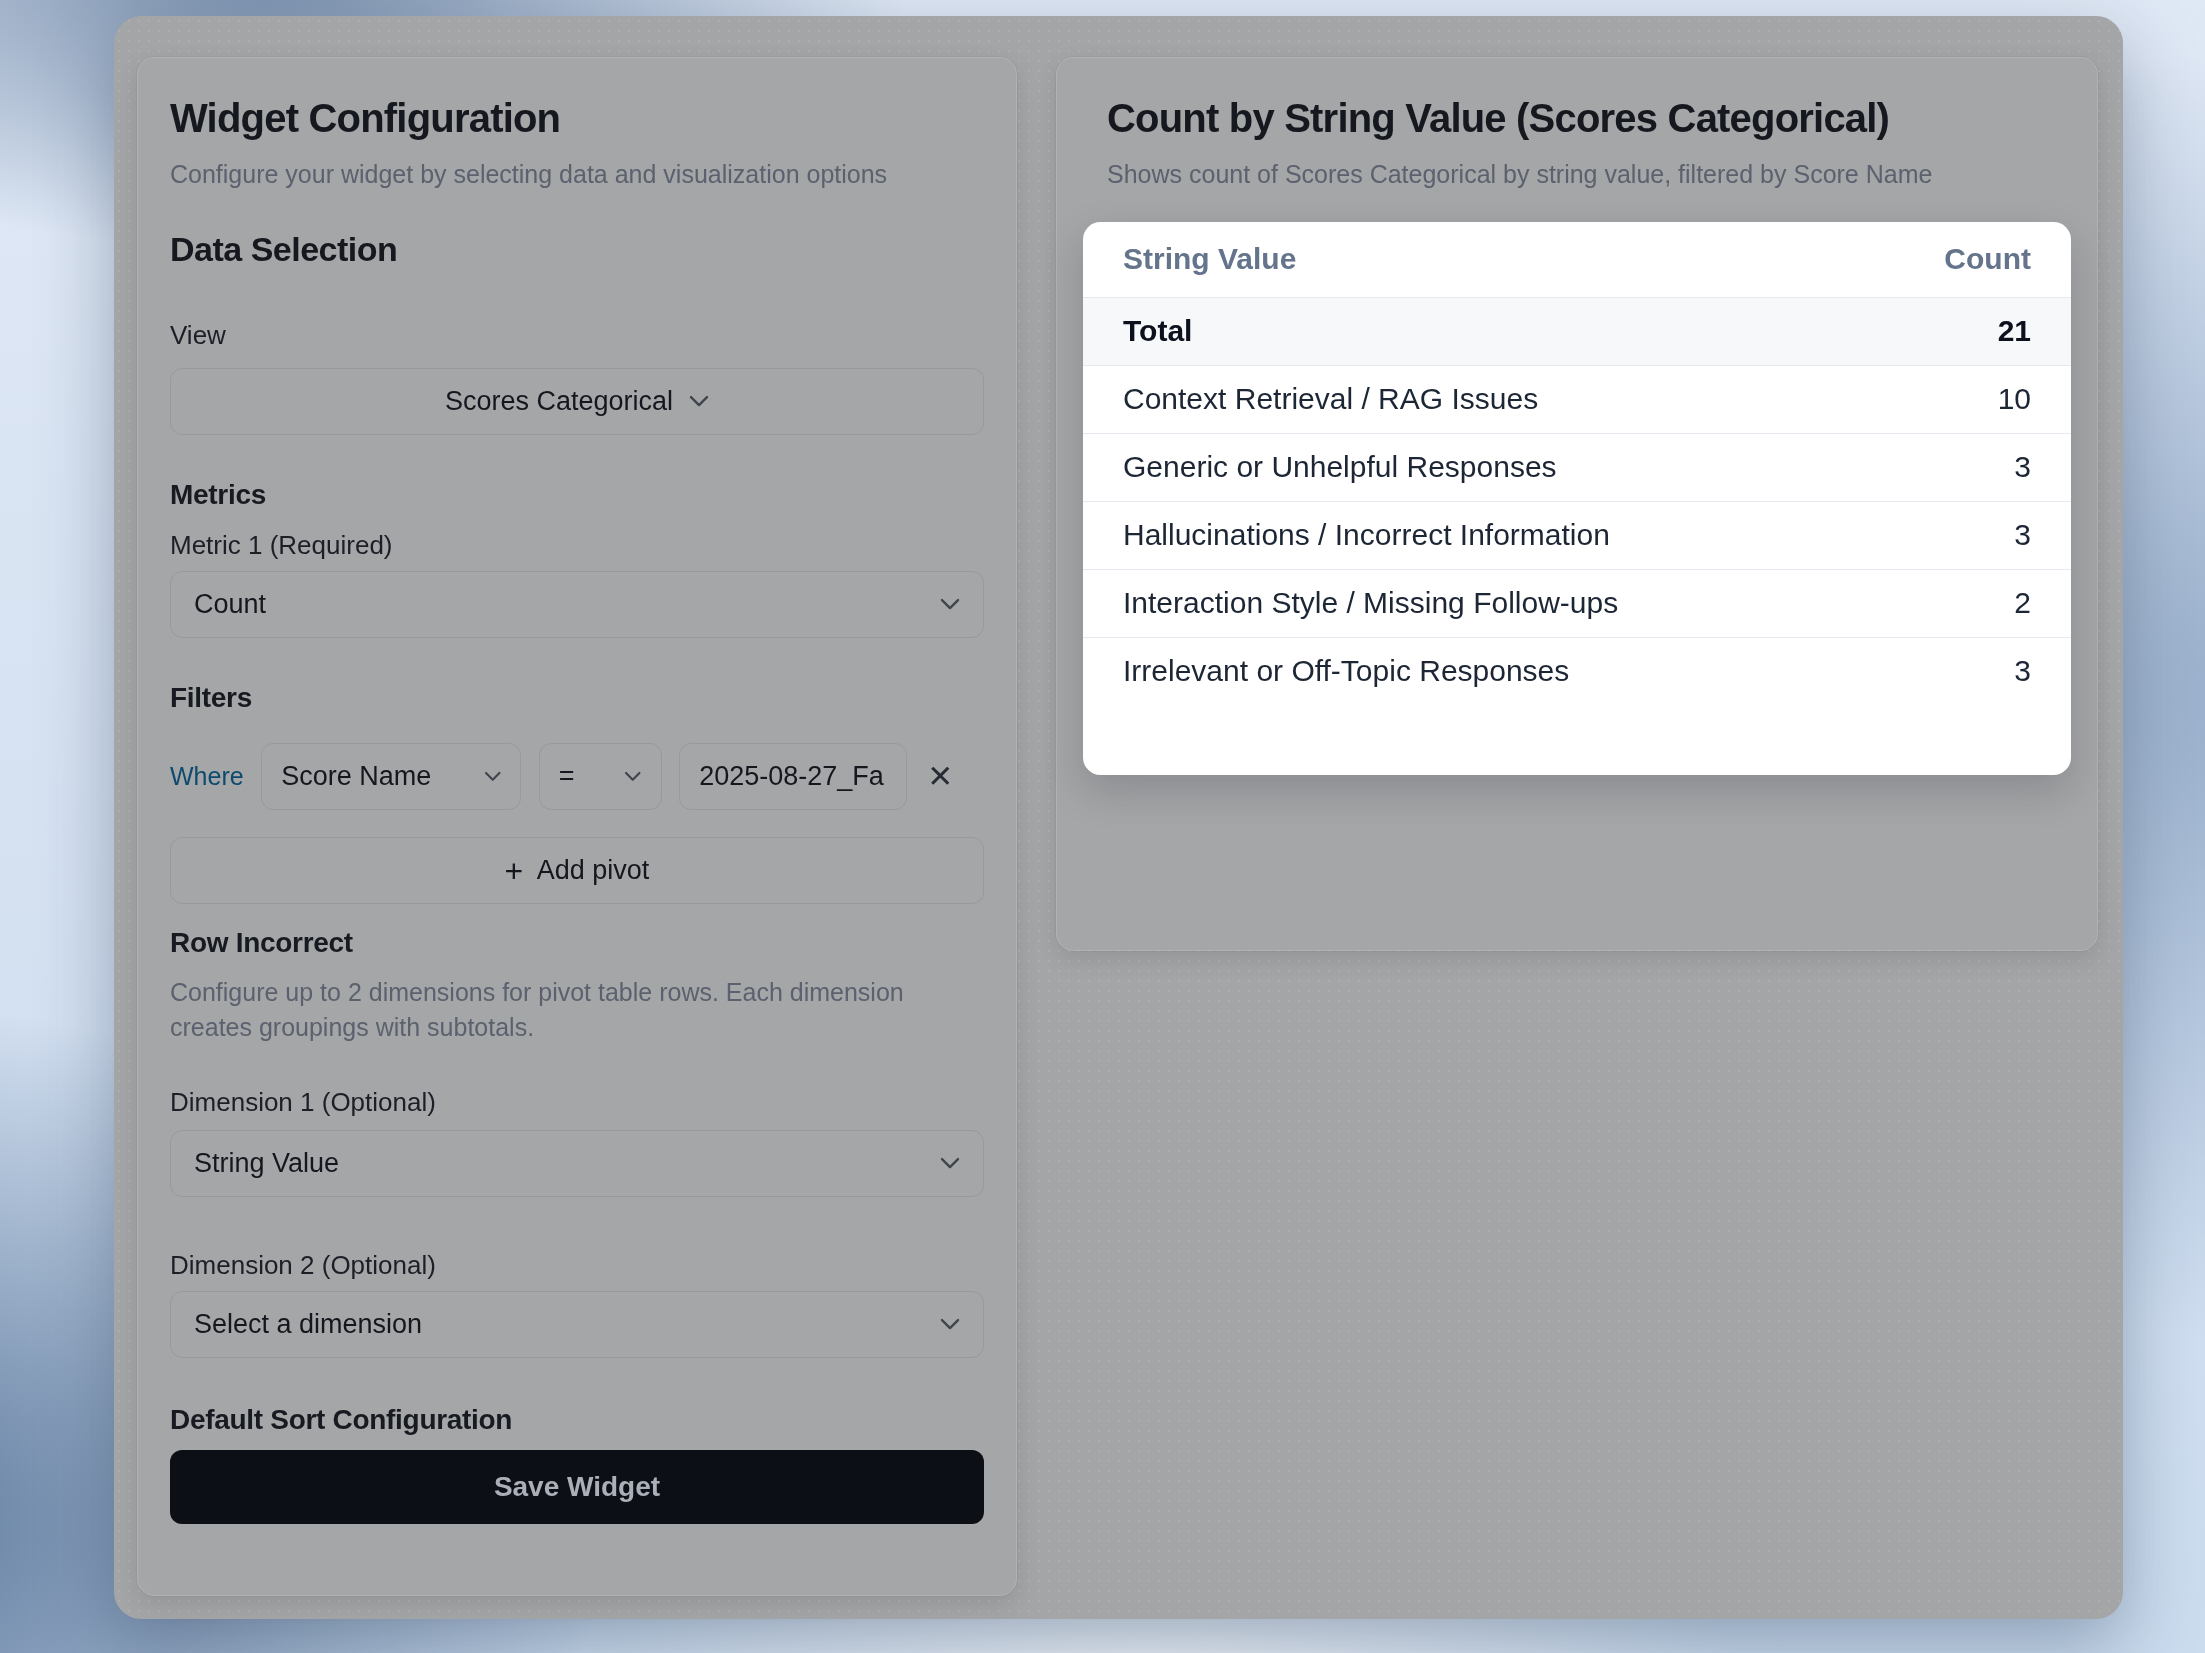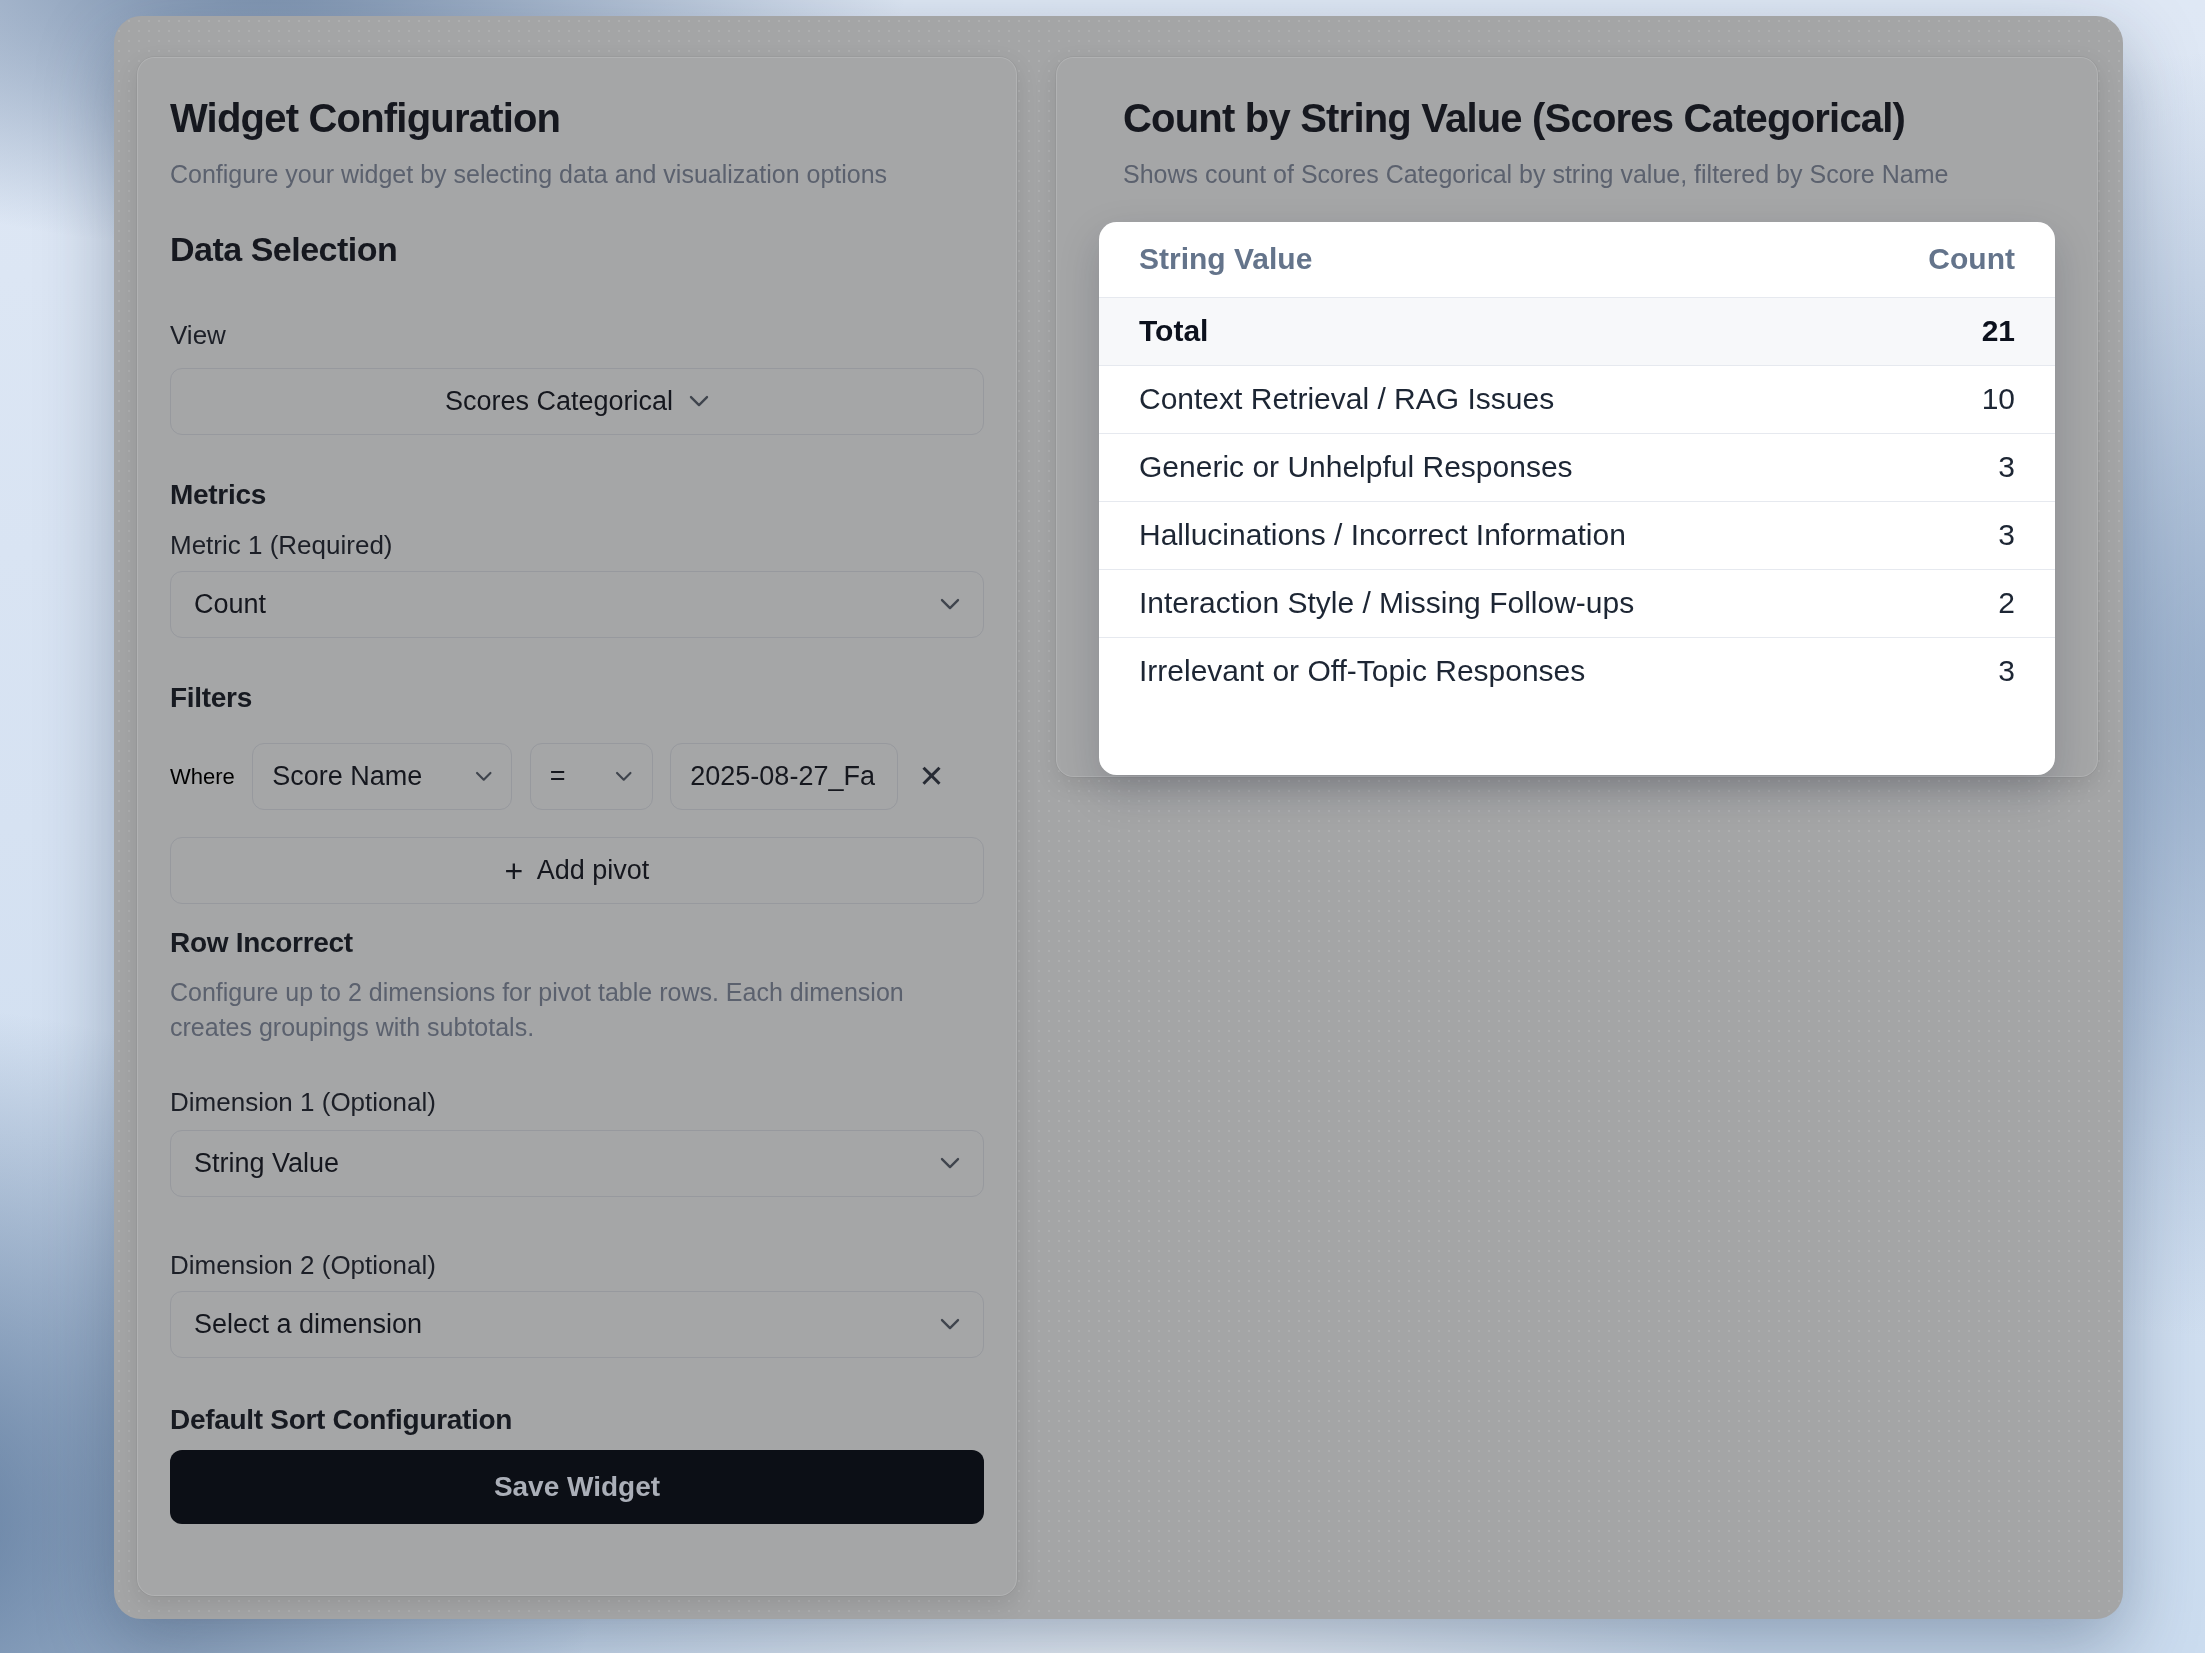--- a/index.html
+++ b/index.html
@@ -25,21 +25,21 @@
     box-shadow:0 27px 74px rgba(28,48,78,.35);
   }
   .card {
     position:absolute;
     background:#a5a6a7;
     border:1.3px solid rgba(255,255,255,.14);
     border-radius:17.5px;
     box-shadow:0 0 0 0.7px rgba(0,0,0,.05), 0 8px 23px rgba(0,0,0,.10);
   }
   .card.config  { left:23px;   top:41px; width:880px; height:1539px; padding:37px 32px 28px; }
-  .card.preview { left:942px; top:41px; width:1042px; height:720px; padding:37px 66px 39px; }
+  .card.preview { left:942px; top:41px; width:1042px; height:894px; padding:37px 50px 39px; }
 
   h1.panel-title {
     font-size:40px; font-weight:700; color:#16181f; letter-spacing:-0.8px; line-height:1.17;
   }
   p.subtitle { margin-top:12px; font-size:25px; color:#5b616e; line-height:1.6; }
   .config p.subtitle { max-width:774px; }
 
   h2.section-major { margin-top:36px; font-size:34px; font-weight:700; color:#16181f; letter-spacing:-0.5px; }
   h3.section { font-size:28px; font-weight:700; color:#171a21; letter-spacing:-0.3px; }
   label.field-label { display:block; font-size:26px; font-weight:500; color:#1c1f27; }
@@ -52,21 +52,21 @@
   }
   .select .sel-text { font-size:27px; color:#15171e; white-space:nowrap; }
   .chev { flex:0 0 auto; margin-left:16px; }
 
   .mt25{margin-top:17px;justify-content:center;} .mt15{margin-top:10px;} .mt18i{margin-top:12px;}
   .mt66{margin-top:44px;} .mt29{margin-top:19.5px;} .mt43{margin-top:29px;} .mt34{margin-top:23px;}
   .mt64{margin-top:43px;} .mt78{margin-top:53px;} .mt68{margin-top:46px;}
   .mt76{margin-top:51px;}
 
   .filter-row { display:flex; align-items:center; gap:17.5px; }
-  .where { font-size:22px; color:#000000; flex:0 0 auto; }
+  .where { font-size:25px; color:#0c4a6e; flex:0 0 auto; }
   .select.sm  { width:260px; flex:0 0 auto; padding:0 19px; }
   .select.op  { width:123px; flex:0 0 auto; padding:0 19px; }
   .value-box {
     width:228px; height:67px; flex:0 0 auto;
     border:1.3px solid #97999e; border-radius:12px;
     padding:0 19px; display:flex; align-items:center;
     overflow:hidden; white-space:nowrap; font-size:27px; color:#15171e;
   }
   .remove-btn {
     background:none; border:none; cursor:pointer; flex:0 0 auto;

